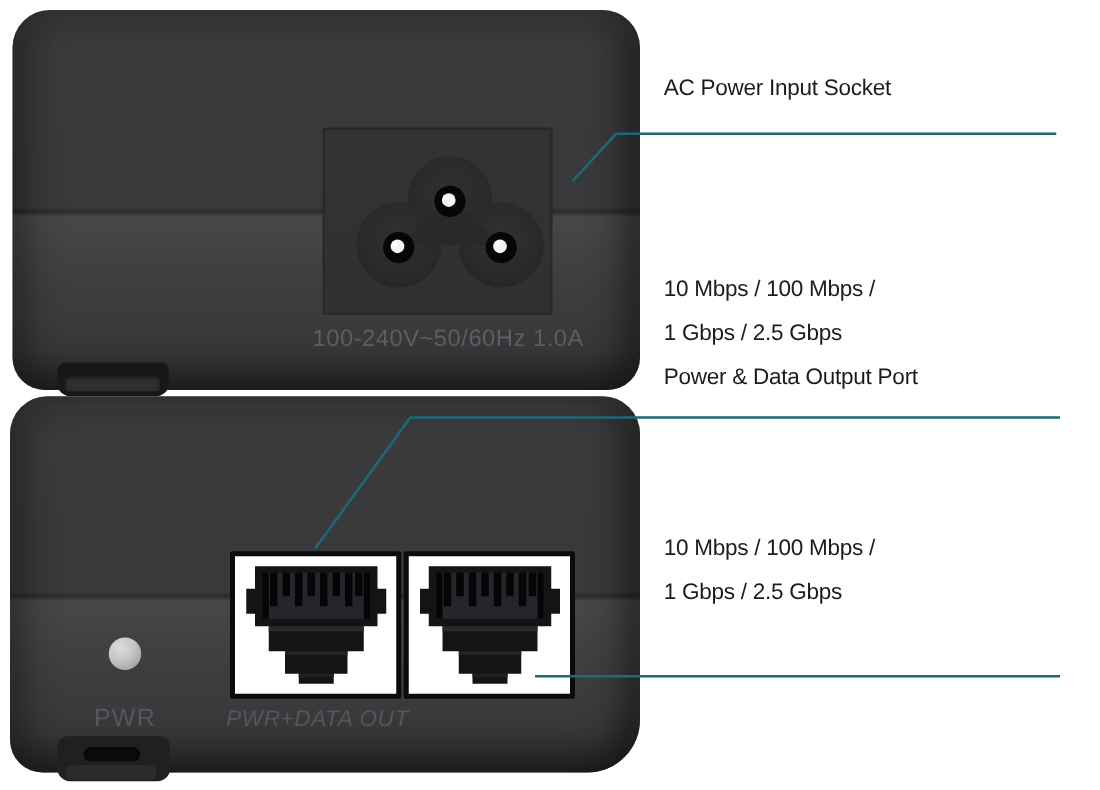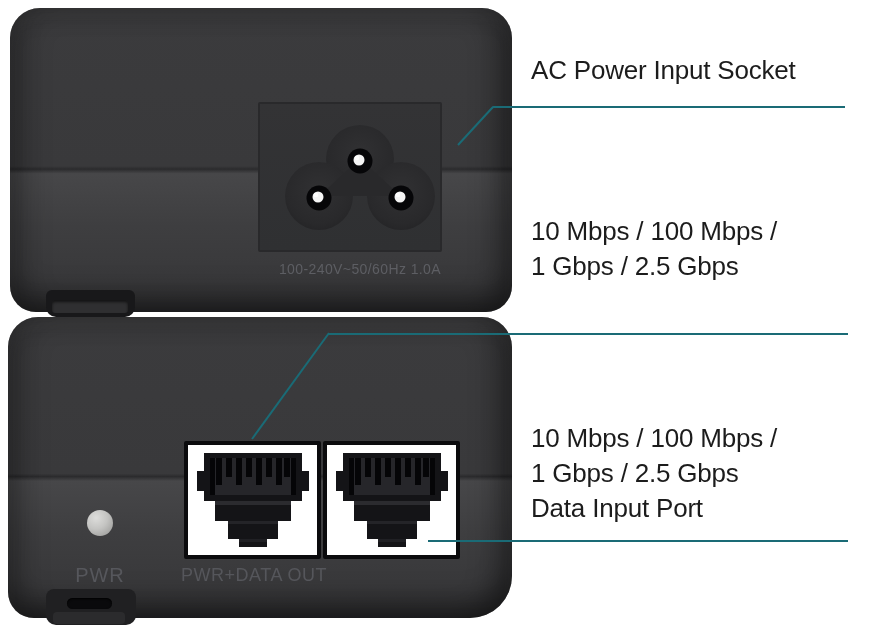--- a/index.html
+++ b/index.html
@@ -28,22 +28,22 @@
   .device.bottom { left:8px;  top:317px; width:504px; height:301px; border-radius:30px 30px 42px 26px; }
 
   
   .socket-panel {
     position:absolute; left:248px; top:94px; width:184px; height:150px;
     background:linear-gradient(180deg,#333335,#2f3032);
     border:2px solid #29292b; box-sizing:border-box; border-radius:2px; z-index:2;
   }
   .socket-panel svg { display:block; width:100%; height:100%; }
   .rating {
-    position:absolute; left:240px; top:253px; width:220px; text-align:center;
-    font-size:14px; color:#5d5e63; letter-spacing:0.4px; z-index:2;
+    position:absolute; left:240px; top:253px; width:220px; 
+    font-size:19px; color:#5d5e63; letter-spacing:0.4px; z-index:2;
   }
 
   
   .tab { position:absolute; z-index:3; }
   .tab.toptab { left:36px; top:282px; width:89px; height:27px; background:#18181a; border-radius:6px 6px 10px 10px; }
   .tab.toptab .slot {
     position:absolute; left:6px; top:10px; width:76px; height:13px;
     background:#2f2f31; border-radius:3px; box-shadow:inset 0 2px 3px rgba(0,0,0,0.6);
   }
   .tab.bottomtab { left:38px; top:272px; width:90px; height:36px; background:#202022; border-radius:8px 8px 10px 10px; }
@@ -69,38 +69,38 @@
   
   .port {
     position:absolute; top:124px; height:118px; width:137px; background:#ffffff;
     border:4px solid #0b0b0d; box-sizing:border-box; border-radius:2px; z-index:2;
   }
   .port.out { left:176px; }
   .port.in  { left:315px; }
   .port svg { display:block; width:100%; height:100%; }
   .port-label {
     position:absolute; top:248px; font-size:18px; color:#55565b;
-    letter-spacing:0.5px; text-align:center; z-index:2;
+    letter-spacing:0.5px; text-align:center; z-index:2;font-style:italic;
   }
   .port-label.out { left:166px; width:160px; }
   .port-label.in  { left:309px; width:140px; }
 
   
   .callout { position:absolute; height:2px; background:#1a6b76; z-index:5; }
   .callout.diag { transform-origin:0 50%; }
   #c1h { left:493px; top:106px; width:352px; }
   #c1d { left:458px; top:144px; width:52px;  transform:rotate(-47.4deg); }
   #c2h { left:328px; top:333px; width:520px; }
   #c2d { left:252px; top:438px; width:131px; transform:rotate(-54deg); }
   #c3h { left:428px; top:540px; width:420px; }
 
   
   .annotation {
     position:absolute; left:531px; color:#1c1c1c;
-    font-size:26px; line-height:35px; letter-spacing:-0.2px; z-index:5;
+    font-size:18px; line-height:35px; letter-spacing:-0.2px; z-index:5;
   }
   #a1 { top:53px; }
   #a2 { top:214px; }
   #a3 { top:421px; }
 </style>
 </head>
 <body>
 
 <div class="stage">
 
@@ -205,21 +205,21 @@
   <div id="c2d" class="callout diag"></div>
   <div id="c3h" class="callout"></div>
 
   <div id="a1" class="annotation">
     <div>AC Power Input Socket</div>
   </div>
 
   <div id="a2" class="annotation">
     <div>10 Mbps / 100 Mbps /</div>
     <div>1 Gbps / 2.5 Gbps</div>
+    <div>Power &amp; Data Output Port</div>
   </div>
 
   <div id="a3" class="annotation">
     <div>10 Mbps / 100 Mbps /</div>
     <div>1 Gbps / 2.5 Gbps</div>
-    <div>Data Input Port</div>
   </div>
 
 </div>
 
 </body></html>

